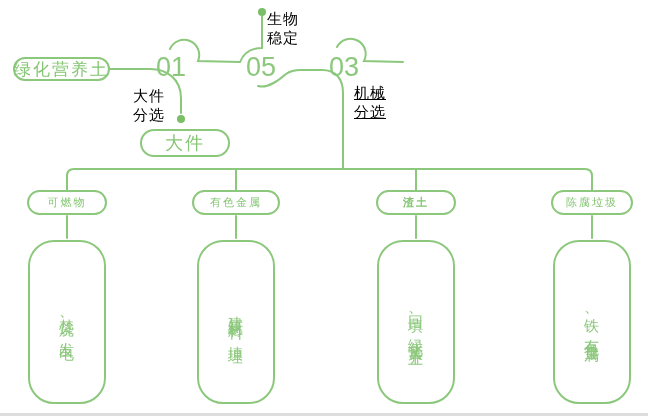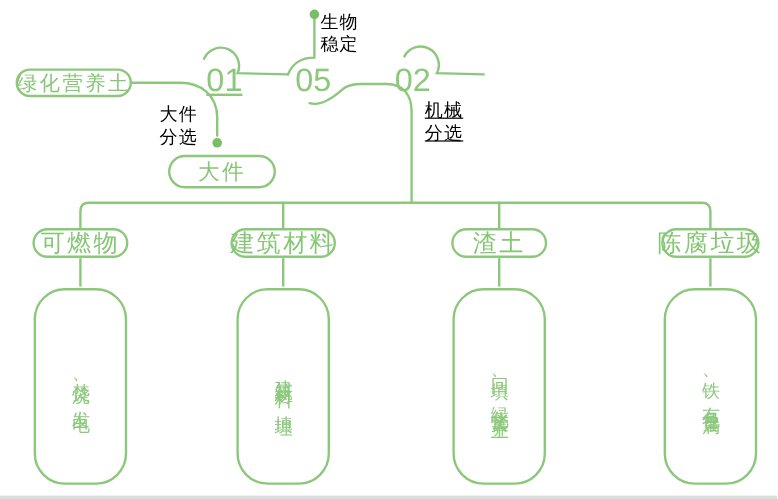--- a/index.html
+++ b/index.html
@@ -5,21 +5,21 @@
   * { margin:0; padding:0; box-sizing:border-box; }
   html,body { background:#ffffff; }
   body { font-family:"Liberation Sans","DejaVu Sans",sans-serif; }
   .canvas {
     position:relative; width:648px; height:416px; background:#ffffff; overflow:hidden;
   }
   .wires { position:absolute; left:0; top:0; width:648px; height:416px; }
   .pill {
     position:absolute; border:2px solid #8CC87C; border-radius:14px; background:#ffffff;
     color:#85C674; display:flex; align-items:center; justify-content:center;
-    font-size:20px; letter-spacing:2px; white-space:nowrap;
+    font-size:11px; letter-spacing:2px; white-space:nowrap;
   }
   .pill.src { font-size:17px; }
   .pill.big { font-size:18px; border-radius:15px; }
   .stepnum {
     position:absolute; color:#8CC87C; font-size:27px; font-weight:400;
     width:40px; text-align:center; line-height:24px; background:transparent;
   }
   .dlabel {
     position:absolute; color:#000000; font-size:15px; line-height:18.5px;
     letter-spacing:1px; white-space:nowrap;
@@ -53,23 +53,23 @@
     <path d="M67,216 V238"></path>
     <path d="M236,216 V238"></path>
     <path d="M416,216 V238"></path>
     <path d="M592,216 V238"></path>
   </svg>
 
   <div class="pill src" style="left:13px; top:57px; width:97px; height:24px;">
     <span>绿化营养土</span>
   </div>
 
-  <div class="stepnum" style="left:167px; top:55px;text-decoration:underline;">01</div>
+  <div class="stepnum" style="left:151px; top:55px;">01</div>
   <div class="stepnum" style="left:241px; top:55px;">05</div>
-  <div class="stepnum" style="left:324px; top:55px;">02</div>
+  <div class="stepnum" style="left:324px; top:55px;">03</div>
 
   <div class="dlabel" style="left:133px; top:87px;">
     <div>大件</div>
     <div>分选</div>
   </div>
   <div class="dlabel" style="left:267px; top:10px;">
     <div>生物</div>
     <div>稳定</div>
   </div>
   <div class="dlabel" style="left:354px; top:84px;text-decoration:underline;">
@@ -78,23 +78,23 @@
   </div>
 
   <div class="pill big" style="left:140px; top:129px; width:90px; height:28px;">
     <span>大件</span>
   </div>
 
   <div class="pill" style="left:27px; top:190px; width:80px; height:25px;">
     <span>可燃物</span>
   </div>
   <div class="pill" style="left:192px; top:190px; width:88px; height:25px;">
-    <span>建筑材料</span>
+    <span>有色金属</span>
   </div>
-  <div class="pill" style="left:376px; top:190px; width:80px; height:25px;">
+  <div class="pill" style="left:376px; top:190px; width:80px; height:25px;font-weight:bold;">
     <span>渣土</span>
   </div>
   <div class="pill" style="left:551px; top:190px; width:82px; height:25px;">
     <span>陈腐垃圾</span>
   </div>
 
   <div class="tallbox" style="left:28px; width:78px;">
     <span class="vtext">焚烧、发电</span>
   </div>
   <div class="tallbox" style="left:197px; width:78px;">

